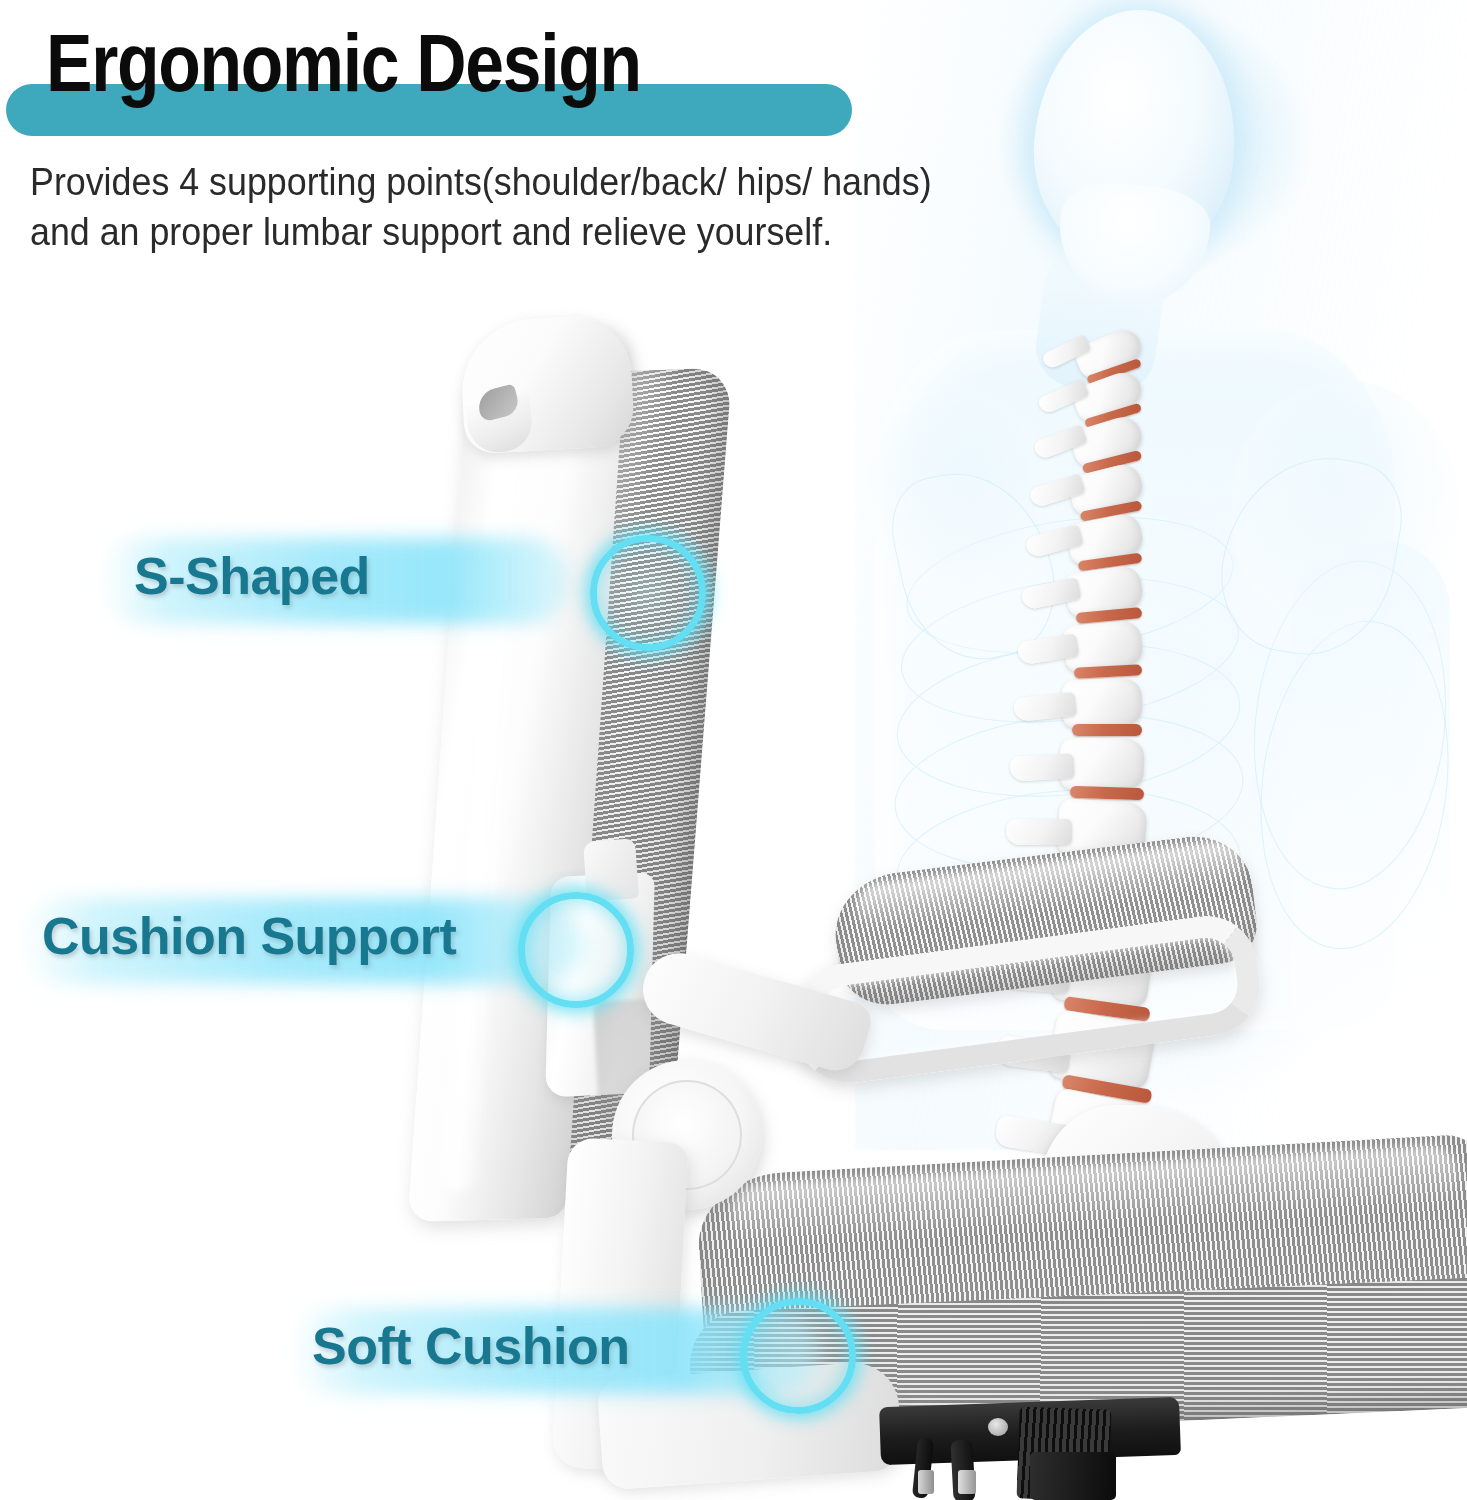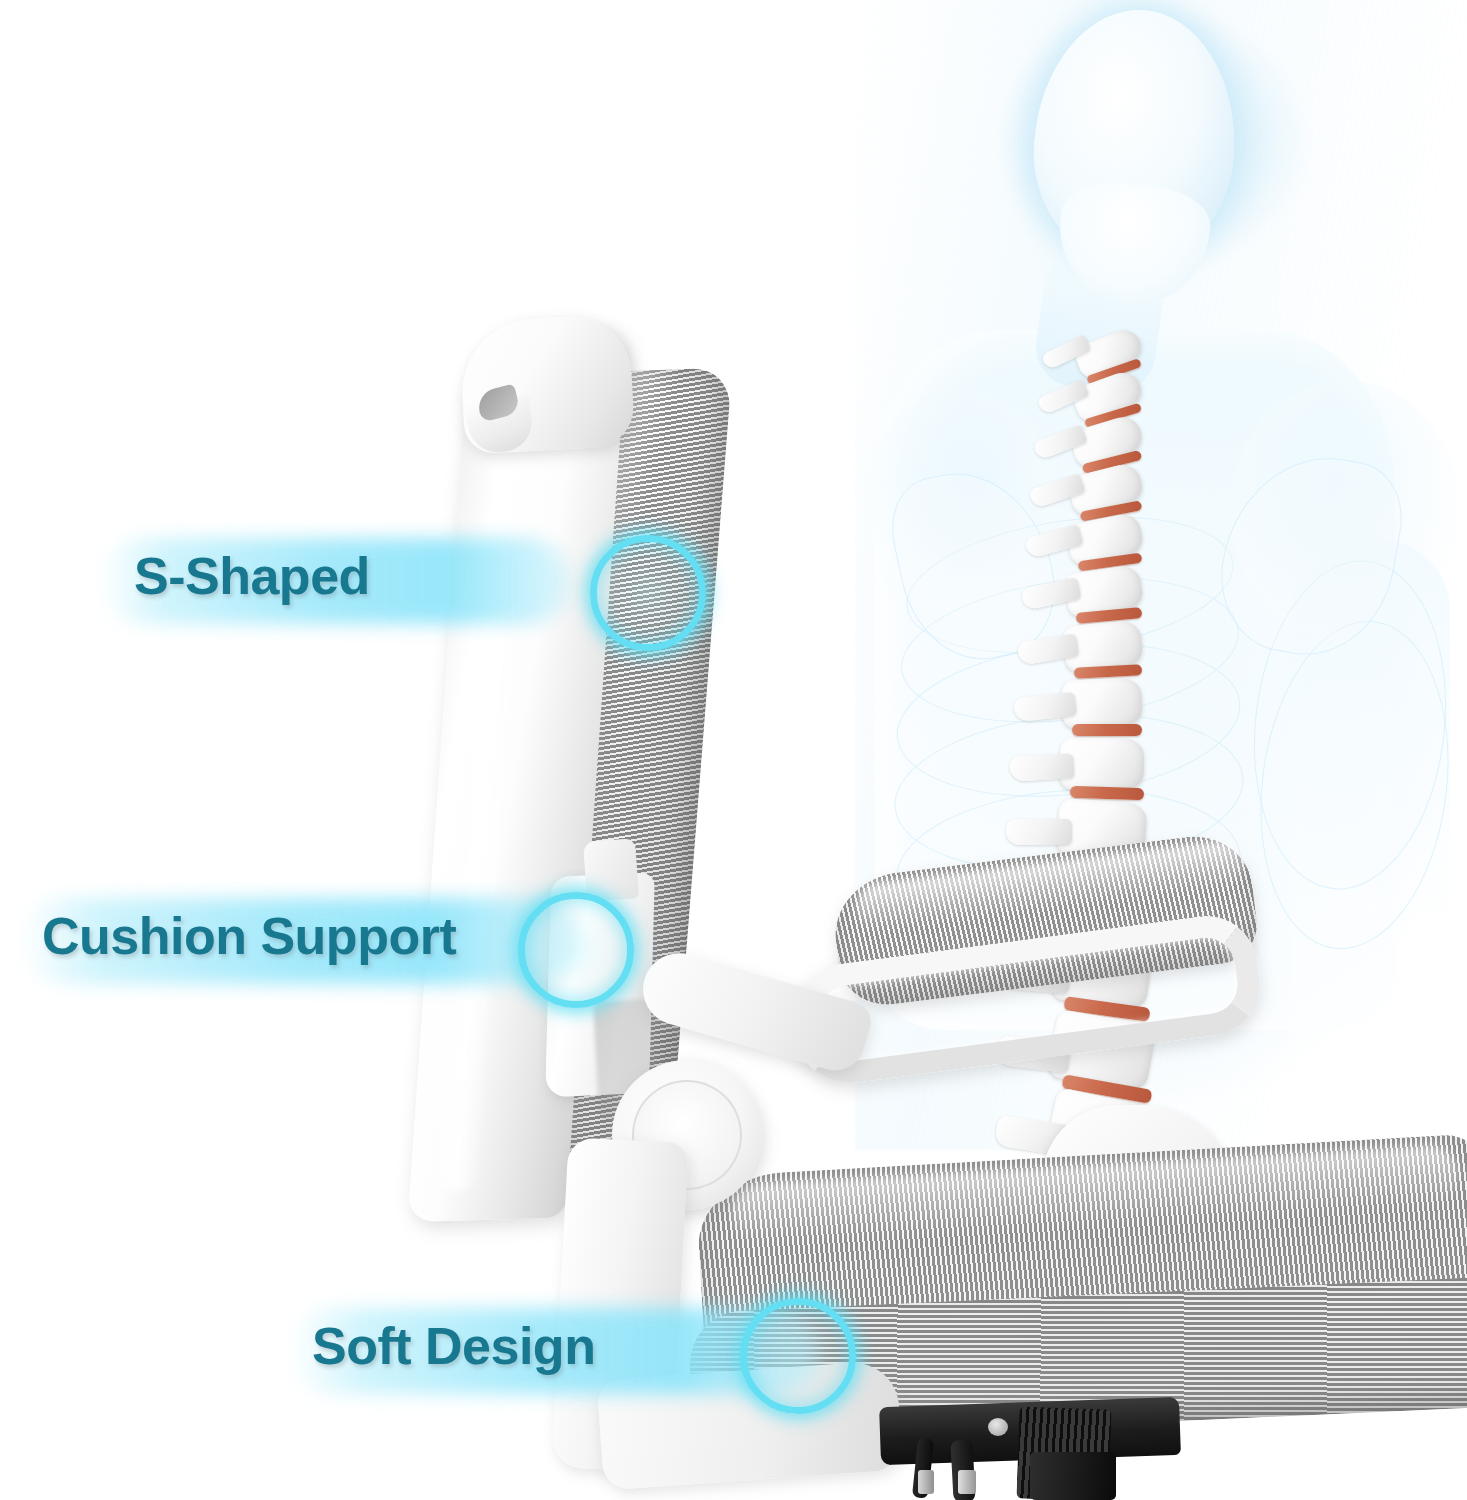--- a/index.html
+++ b/index.html
@@ -568,32 +568,40 @@
       <div id="bolt"></div>
       <div id="lever-a"></div>
       <div id="lever-b"></div>
       <div id="chrome-a"></div>
       <div id="chrome-b"></div>
       <div id="cylinder"></div>
       <div id="cylinder-low"></div>
     </div>
   </div>
 
+  <div id="header">
+    <div id="title-wrap">
+      <div id="title-bar"></div>
+      <div id="title-text">Ergonomic Design</div>
+    </div>
+    <div id="subtitle">Provides 4 supporting points(shoulder/back/ hips/ hands)
+and an proper lumbar support and relieve yourself.</div>
+  </div>
 
   <div class="callout" id="callout-1">
     <div class="callout-glowbar"></div>
     <div class="callout-label">S-Shaped</div>
     <div class="callout-ring"></div>
   </div>
 
   <div class="callout" id="callout-2">
     <div class="callout-glowbar"></div>
     <div class="callout-label">Cushion Support</div>
     <div class="callout-ring"></div>
   </div>
 
   <div class="callout" id="callout-3">
     <div class="callout-glowbar"></div>
-    <div class="callout-label">Soft Design</div>
+    <div class="callout-label">Soft Cushion</div>
     <div class="callout-ring"></div>
   </div>
 
 </div>
 
 </body></html>

